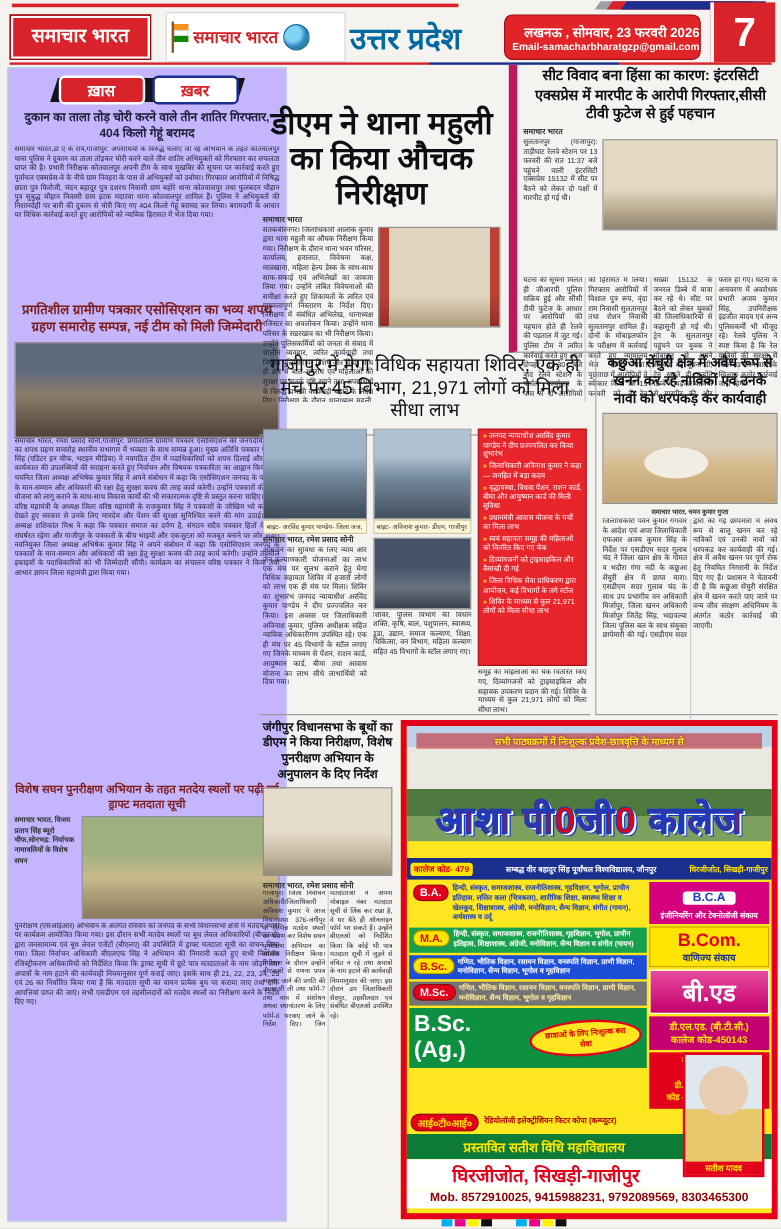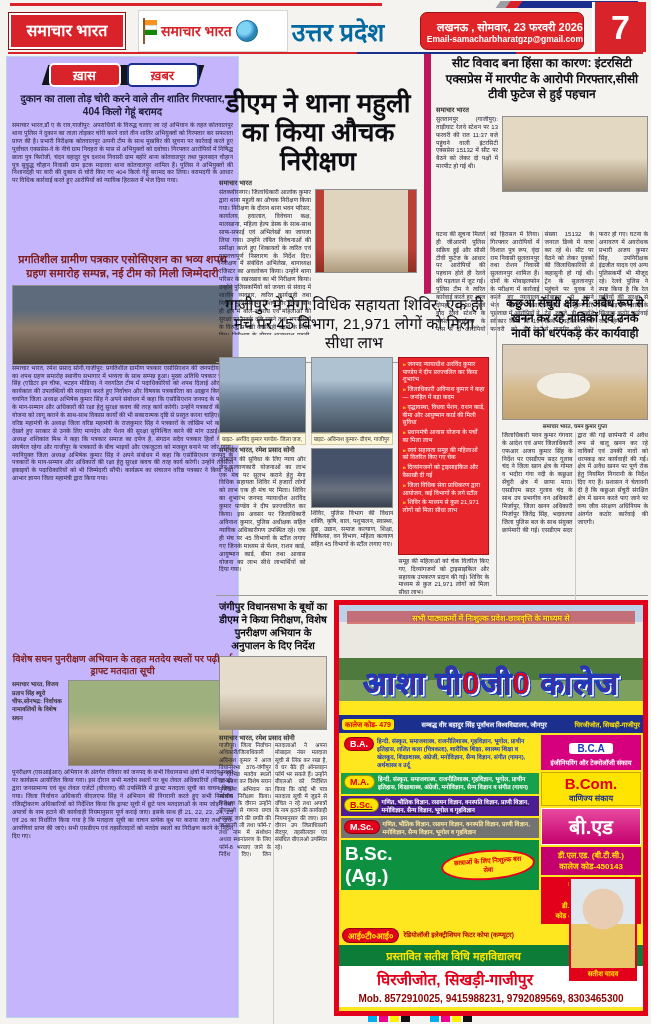--- a/index.html
+++ b/index.html
@@ -108,21 +108,21 @@
   .adaff { color:#fff; font-size:6.5px; font-weight:bold; flex:1; text-align:center; }
   .adloc { color:#ffe400; font-size:6.5px; font-weight:bold; white-space:nowrap; }
   .adgrid { display:flex; gap:2px; padding:2px; }
   .adleft { width:198px; display:flex; flex-direction:column; gap:2px; }
   .adrightcol { flex:1; display:flex; flex-direction:column; gap:2px; }
   .crs { display:flex; gap:3px; padding:2px 3px; align-items:flex-start; }
   .pill { font-size:9px; font-weight:900; border-radius:10px; padding:1px 5px; white-space:nowrap; border:1px solid rgba(0,0,0,.35); }
   .subj { font-size:6px; line-height:1.35; font-weight:bold; text-align:left; }
   .crs.ba { background:#ffe71f; } .crs.ba .pill { background:#e3001b; color:#fff; } .crs.ba .subj { color:#1a3bbf; }
   .crs.ma { background:#18a14c; } .crs.ma .pill { background:#ffe400; color:#d00; } .crs.ma .subj { color:#fff; }
-  .crs.bsc { background:#4c1d95;text-decoration:underline; } .crs.bsc .pill { background:#ffe400; color:#d00; } .crs.bsc .subj { color:#fff; }
+  .crs.bsc { background:#1d4ed8; } .crs.bsc .pill { background:#ffe400; color:#d00; } .crs.bsc .subj { color:#fff; }
   .crs.msc { background:#737373; } .crs.msc .pill { background:#e3001b; color:#fff; } .crs.msc .subj { color:#ffec9e; }
   .agrow { background:#0d9140; display:flex; align-items:center; gap:6px; padding:3px 4px; }
   .agrow .big { color:#fff; font-size:19px; font-weight:900; }
   .bus { background:#ffe71f; border:2px solid #e3001b; border-radius:50%; color:#d00; font-size:6.5px; font-weight:bold; text-align:center; padding:4px 6px; transform:rotate(-4deg); }
   .crs.mscag { background:#ffe71f; padding-right:76px; } .crs.mscag .pill { background:#e3001b; color:#fff; font-size:8px; } .crs.mscag .subj { color:#1a3bbf; }
   .bca { background:#d6007f; text-align:center; padding:3px 2px; }
   .bca .box { background:#fff; color:#1a3bbf; font-size:10px; font-weight:900; display:inline-block; padding:0 8px; border-radius:3px; }
   .bca .sub { color:#fff; font-size:6.5px; font-weight:bold; margin-top:2px; }
   .bcom { background:#ffe400; text-align:center; padding:2px; border:1px solid #c9a800; }
   .bcom .box { color:#e3001b; font-size:15px; font-weight:900; }

